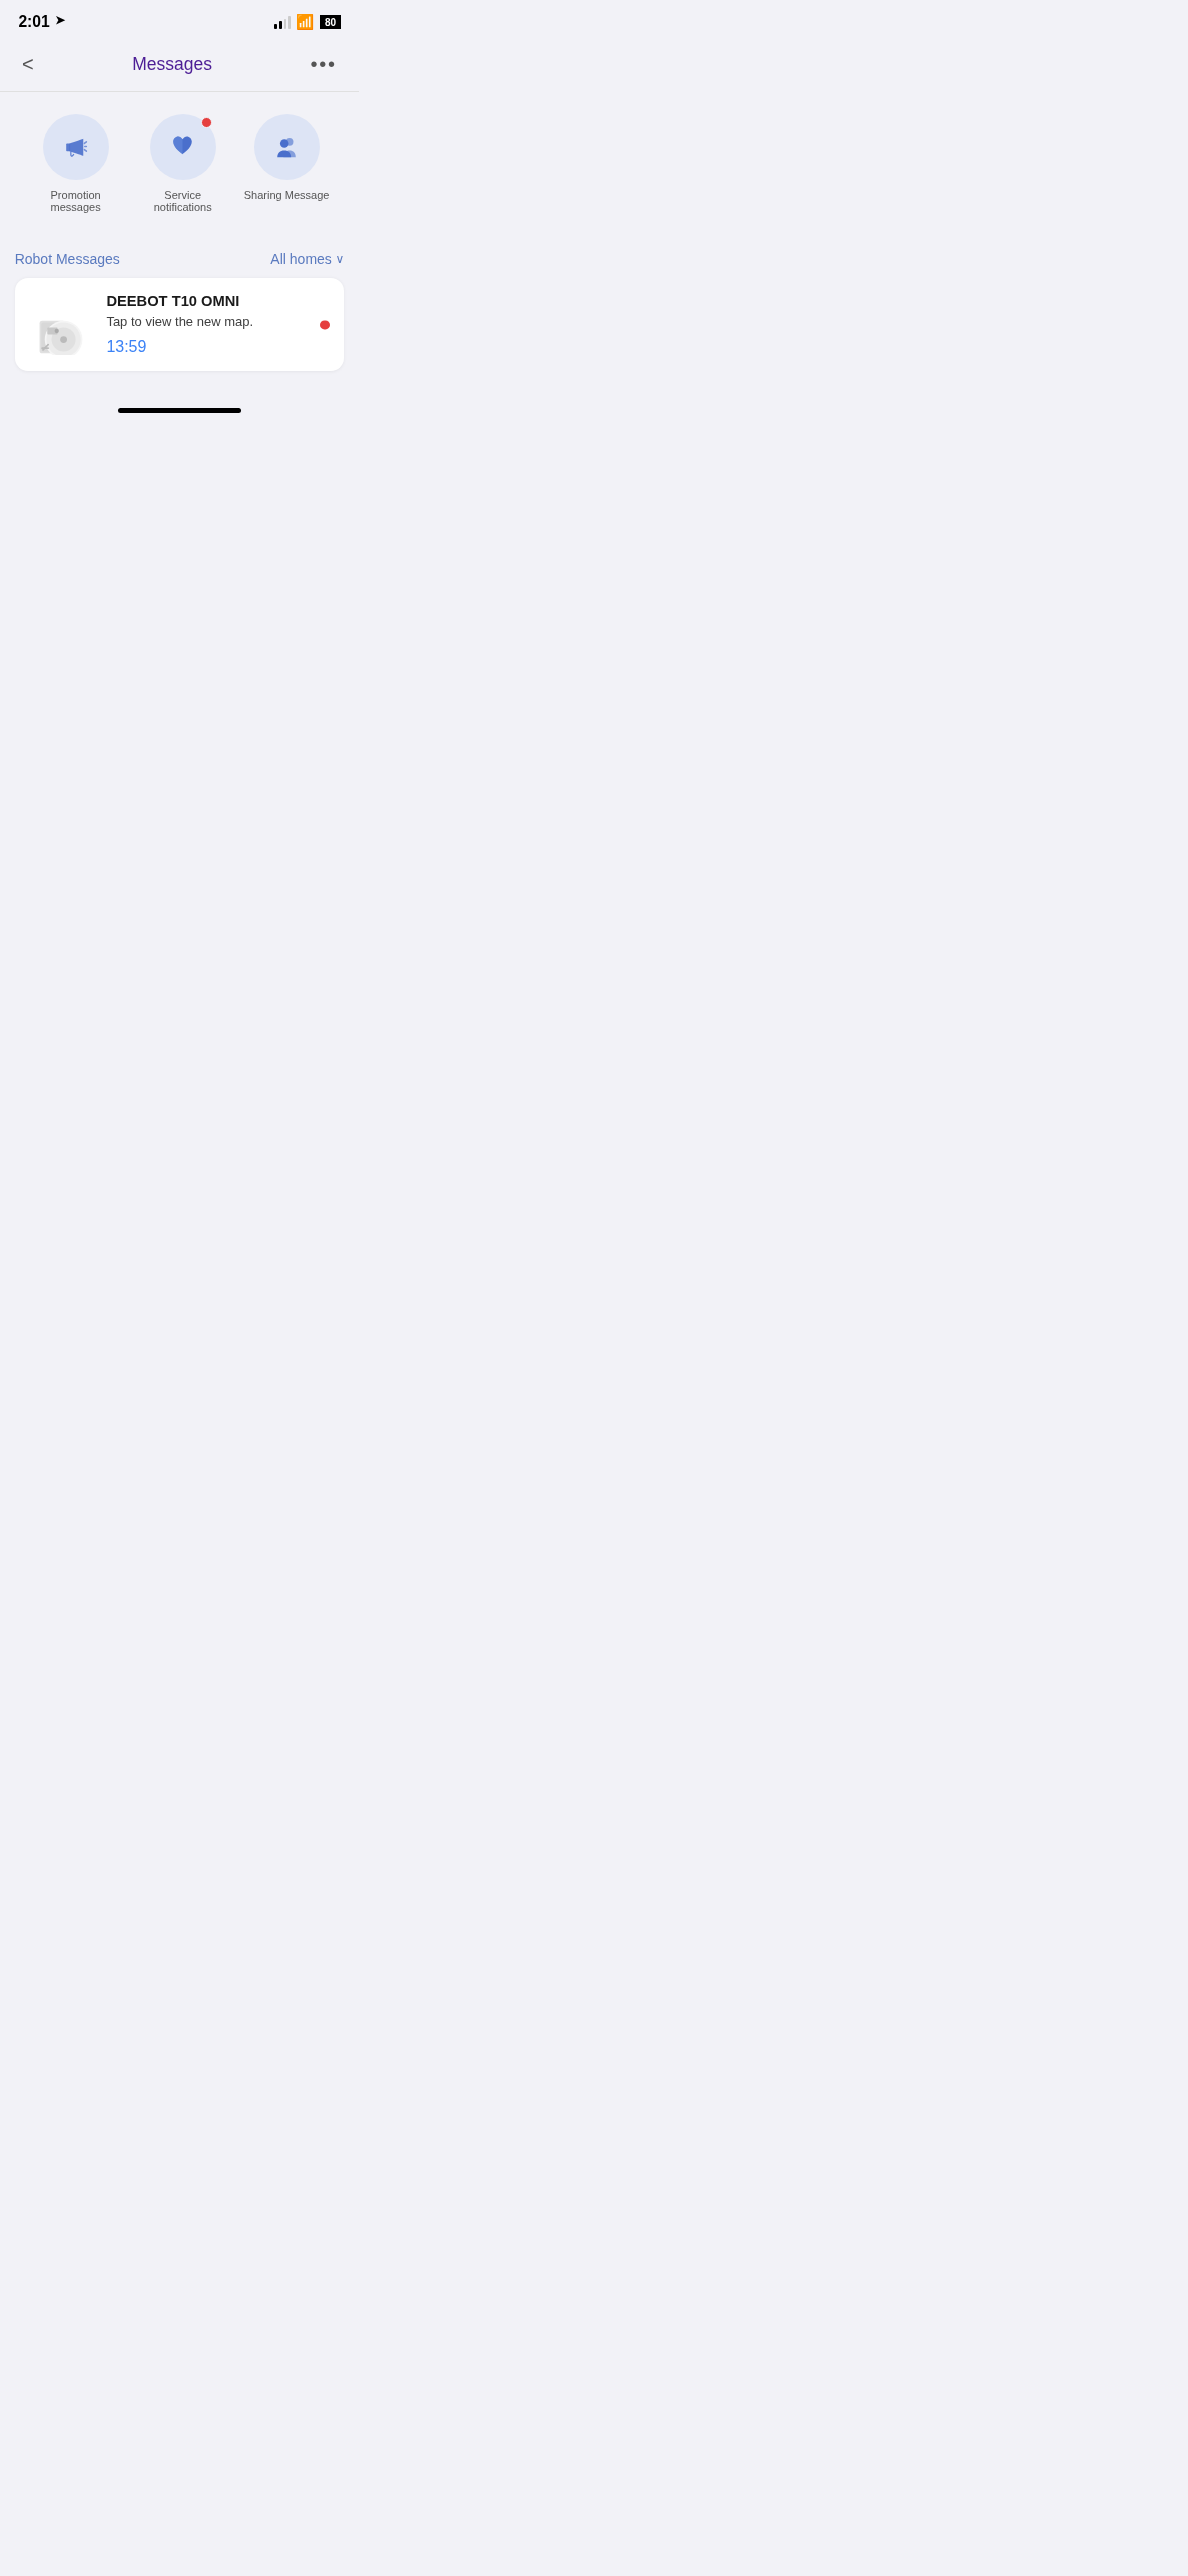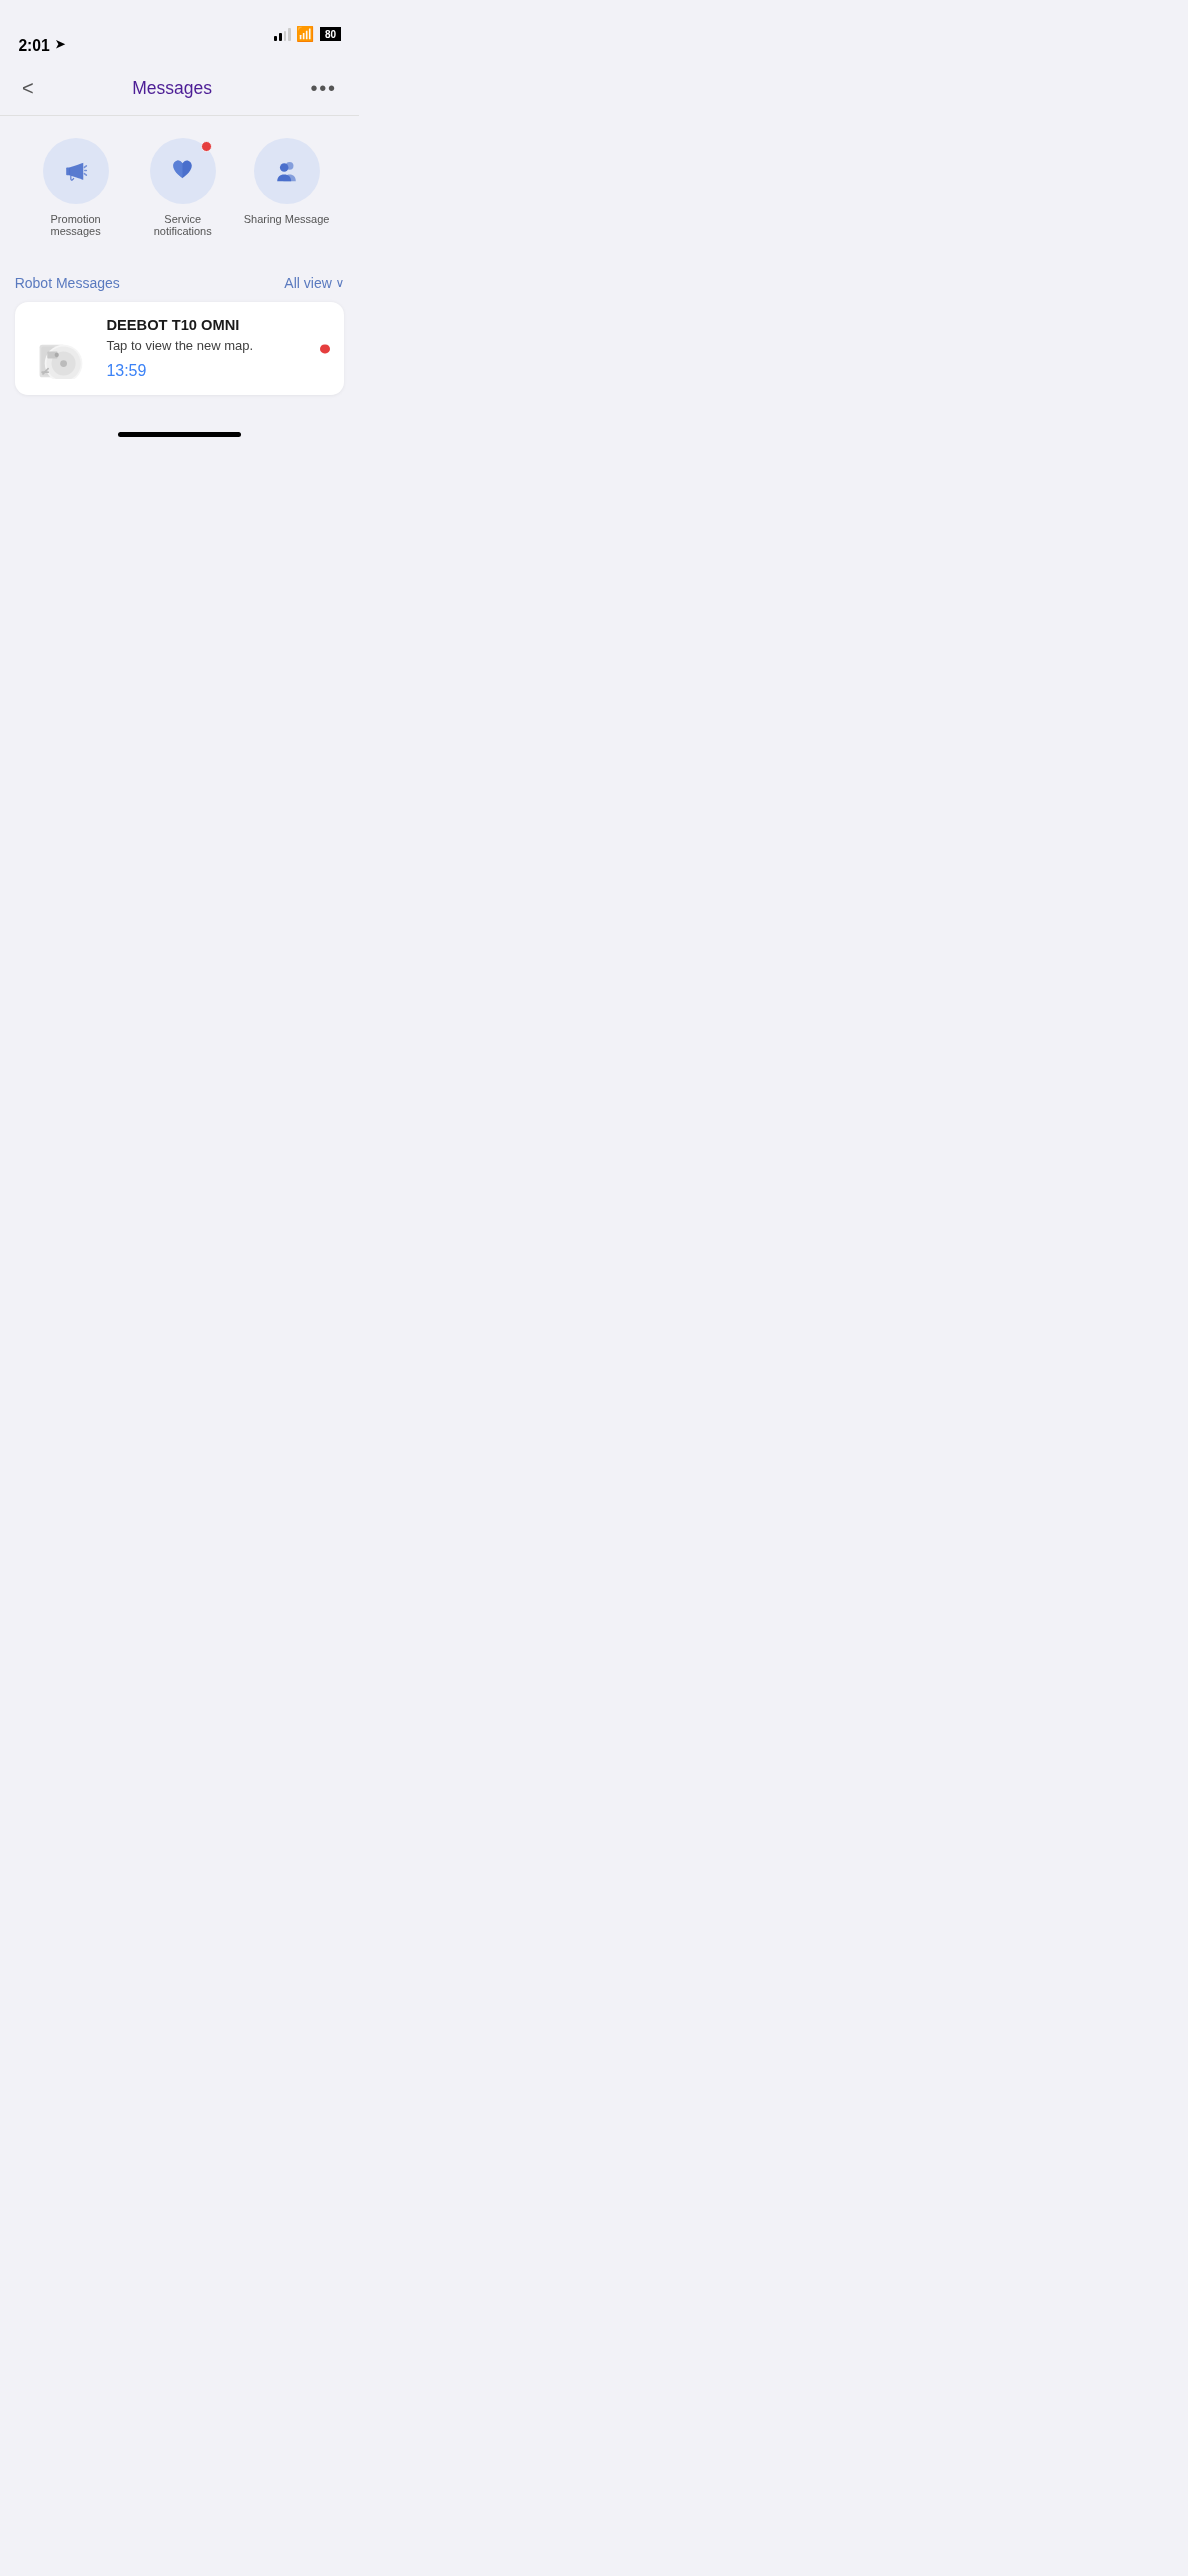--- a/index.html
+++ b/index.html
@@ -25,21 +25,20 @@
       padding: 13px 18.4px 7.4px 18.4px;
       background-color: #f2f2f7;
     }
 
     .status-time {
       font-size: 15.7px;
       font-weight: 600;
       color: #000;
       display: flex;
       gap: 3.7px;
-      margin-top: 24px;
     }
 
     .status-icons {
       display: flex;
       align-items: center;
       gap: 5.5px;
     }
 
     .signal-bars {
       display: flex;
@@ -365,21 +364,21 @@
       </div>
       <span class="message-type-label">Sharing Message</span>
     </div>
 
   </div>
 
   <div>
     <div class="section-header">
       <span class="section-title">Robot Messages</span>
       <div class="section-filter">
-        <span>All view</span>
+        <span>All homes</span>
         <span class="filter-chevron">∨</span>
       </div>
     </div>
 
     <div class="message-card">
       <div class="robot-image-wrapper">
 
         <svg class="robot-svg" viewBox="0 0 70 70" xmlns="http://www.w3.org/2000/svg">
 
           <rect x="10" y="30" width="30" height="38" rx="3" fill="#e0e0e0"></rect>

